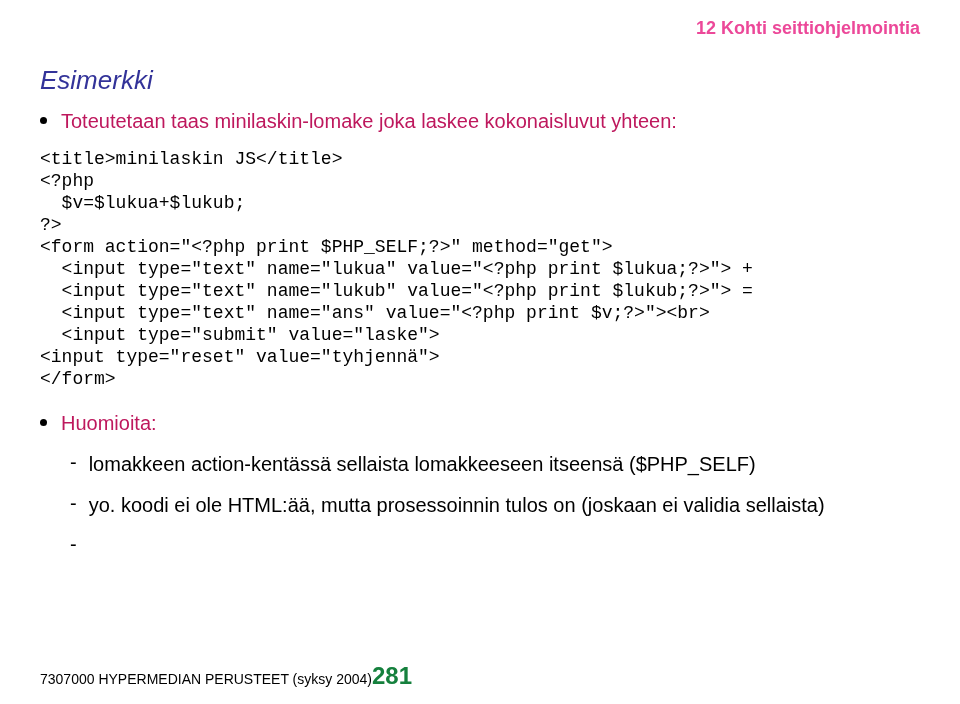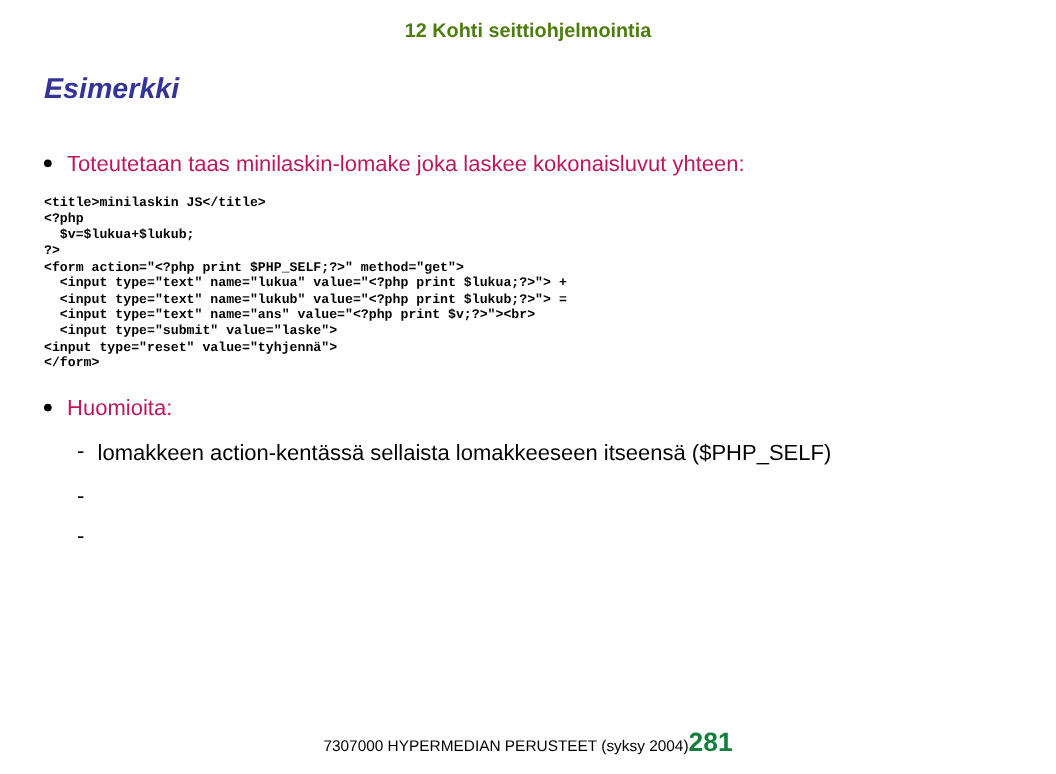--- a/index.html
+++ b/index.html
@@ -10,32 +10,32 @@
     font-family: Arial, Helvetica, sans-serif;
     background: #fff;
     color: #000;
     position: relative;
     box-sizing: border-box;
   }
   .page {
     padding: 18px 40px 0 40px;
   }
   .header-right {
-    text-align: center;
+    text-align: right;
     font-weight: bold;
     font-size: 18px;
-    color: #4d7c0f;
+    color: #ec4899;
   }
   .title {
     font-style: italic;
-    font-weight: bold;
+    font-weight: normal;
     color: #333399;
     font-size: 26px;
     margin-top: 26px;
-    margin-bottom: 40px;
+    margin-bottom: 12px;
   }
   .bullet-line {
     display: flex;
     align-items: flex-start;
     margin-bottom: 14px;
   }
   .bullet-dot {
     width: 7px;
     height: 7px;
     background: #000;
@@ -44,22 +44,22 @@
     margin-right: 14px;
     flex-shrink: 0;
   }
   .bullet-text {
     font-size: 20px;
     color: #be185d;
     line-height: 1.35;
   }
   .code-block {
     font-family: "Courier New", Courier, monospace;
-    font-weight: bold;
-    font-size: 12px;
+    font-weight: normal;
+    font-size: 18px;
     white-space: pre;
     line-height: 1.22;
     margin: 6px 0 20px 0;
     color: #000;
   }
   .sub-list {
     margin-left: 30px;
     margin-top: 8px;
   }
   .sub-item {
@@ -76,21 +76,21 @@
     font-size: 20px;
     color: #000;
     line-height: 1.35;
   }
   .footer {
     position: absolute;
     bottom: 14px;
     left: 40px;
     right: 40px;
     display: flex;
-    justify-content: center;
+    justify-content: flex-start;
     align-items: baseline;
     font-family: Arial, Helvetica, sans-serif;
   }
   .footer-left {
     font-size: 14px;
     color: #000;
   }
   .footer-right {
     font-size: 24px;
     font-weight: bold;
@@ -127,20 +127,21 @@
     <div class="bullet-text">Huomioita:</div>
   </div>
 
   <div class="sub-list">
     <div class="sub-item">
       <div class="dash">-</div>
       <div class="sub-text">lomakkeen action-kentässä sellaista lomakkeeseen itseensä ($PHP_SELF)</div>
     </div>
     <div class="sub-item">
       <div class="dash">-</div>
+      <div class="sub-text">yo. koodi ei ole HTML:ää, mutta prosessoinnin tulos on (joskaan ei validia sellaista)</div>
     </div>
     <div class="sub-item">
       <div class="dash">-</div>
     </div>
   </div>
 </div>
 
 <div class="footer">
   <div class="footer-left">7307000 HYPERMEDIAN PERUSTEET (syksy 2004)</div>
   <div class="footer-right">281</div>

